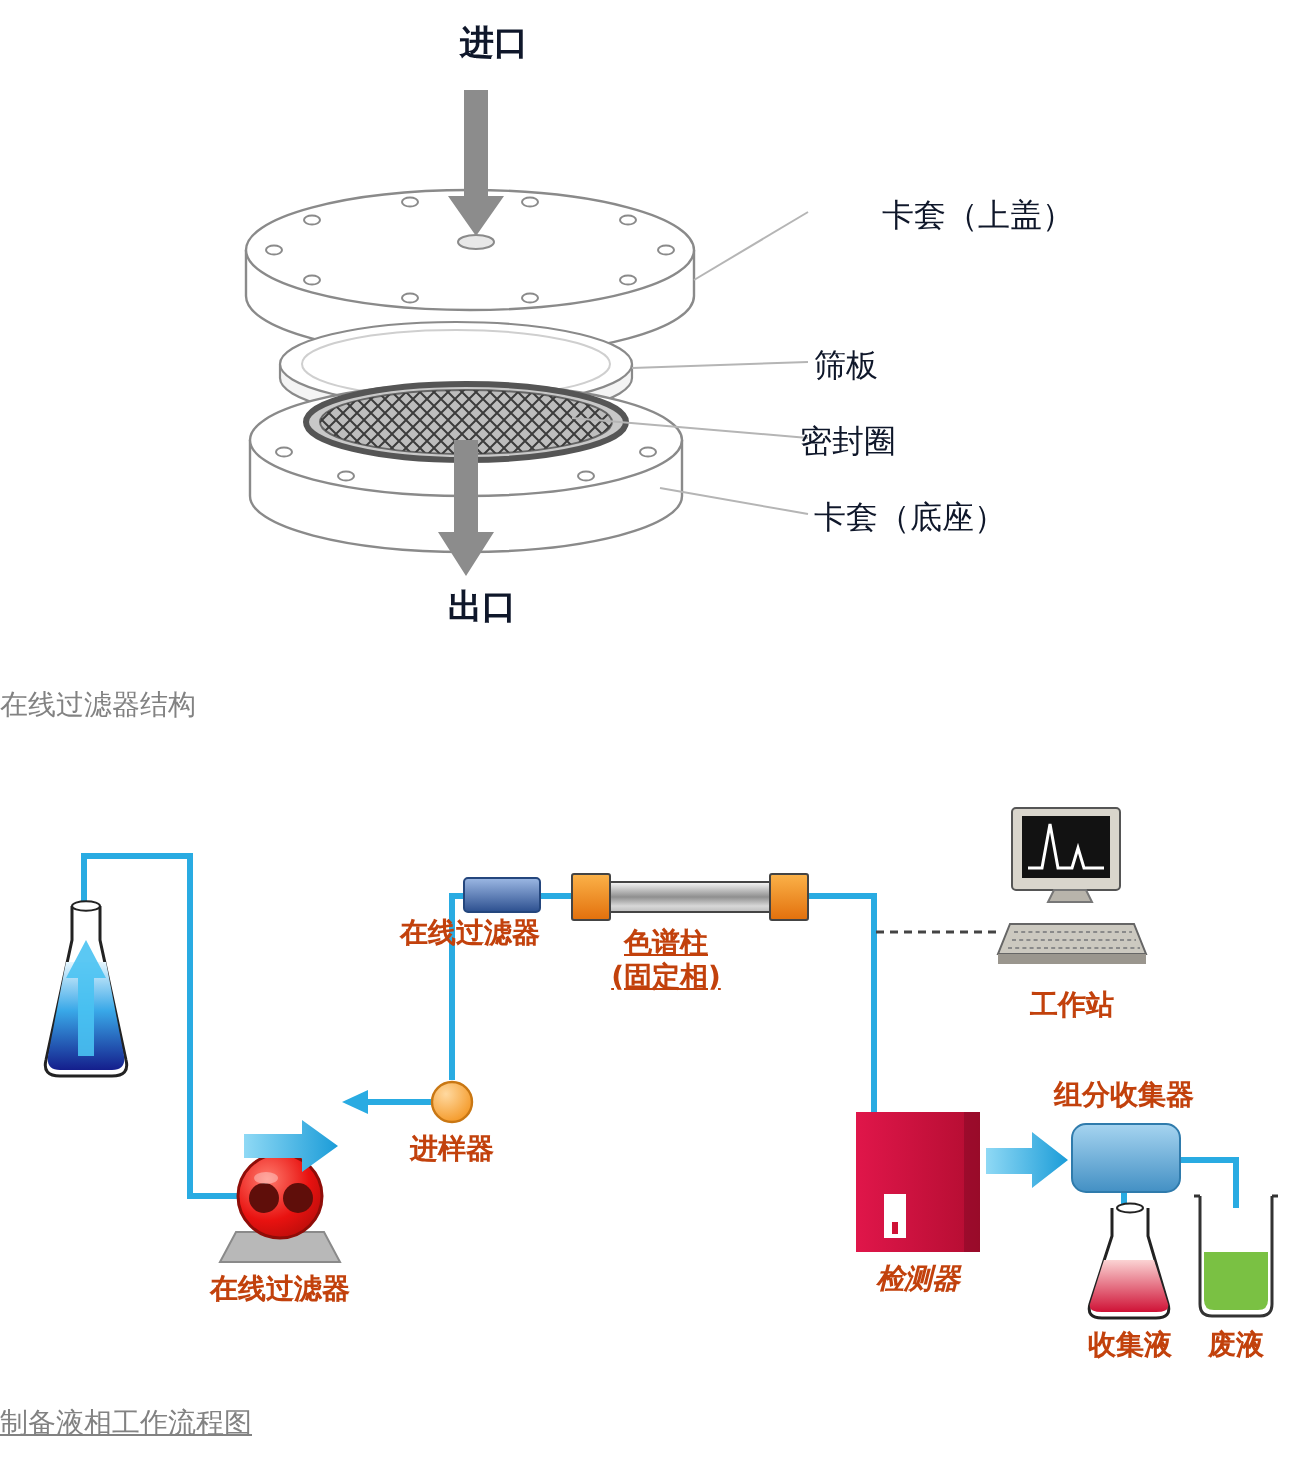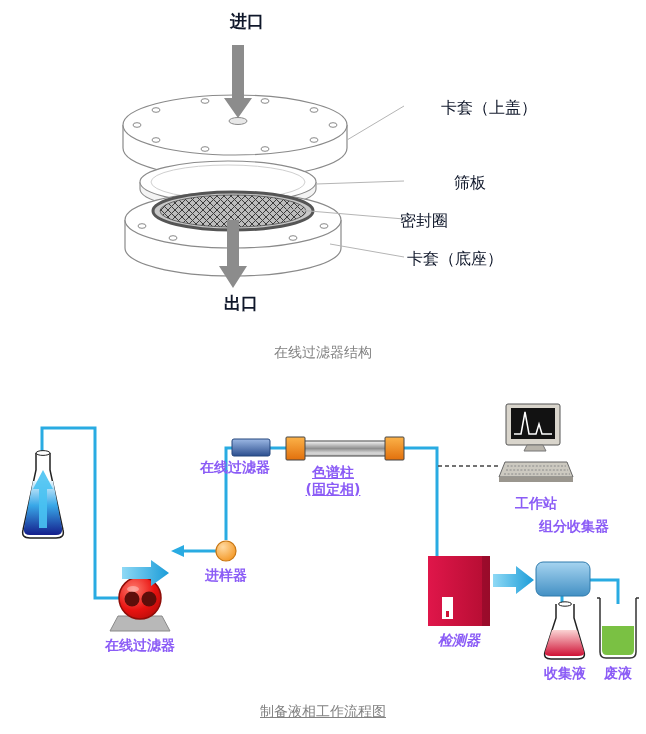--- a/index.html
+++ b/index.html
@@ -3,22 +3,22 @@
 <meta charset="utf-8">
 <style>
   * { margin:0; padding:0; box-sizing:border-box; }
   html,body { background:#ffffff; }
   body { font-family:"DejaVu Sans","Liberation Sans",sans-serif; }
   .stage { position:relative; width:646px; height:734px; background:#fff; overflow:hidden; }
   .stage > svg { position:absolute; left:0; top:0; }
   .lbl { position:absolute; color:#0f172a; white-space:nowrap; }
   .port-label { font-size:17px; font-weight:600; text-align:center; }
   .part-label { font-size:16px; font-weight:400; }
-  .flow-label { font-size:14px; font-weight:700; color:#8b5cf6; text-align:center; line-height:1.2; }
-  .caption { position:absolute; left:0; width:100%; text-align:center; font-size:14px; color:var(--caption-gray,#828282); }
+  .flow-label { font-size:14px; font-weight:700; color:#c2410c; text-align:center; line-height:1.2; }
+  .caption { position:absolute; left:0; width:100%; font-size:14px; color:var(--caption-gray,#828282); }
 </style>
 </head>
 <body>
 
 <div class="stage">
 
   <svg width="646" height="734" viewBox="0 0 646 734">
     <defs>
       <linearGradient id="gLiqBlue" x1="0" y1="0" x2="0" y2="1">
         <stop offset="0" stop-color="#e6f6fe"></stop>
@@ -194,34 +194,34 @@
       <path d="M600,598 L600,652 Q600,658 606,658 L630,658 Q636,658 636,652 L636,598" fill="none" stroke="#333333" stroke-width="1.5"></path>
       <line x1="597" y1="598" x2="600" y2="598" stroke="#333333" stroke-width="1.5"></line>
       <line x1="636" y1="598" x2="639" y2="598" stroke="#333333" stroke-width="1.5"></line>
     </g>
   </svg>
 
   <div class="lbl port-label" style="left:212px; top:10px; width:70px;">进口</div>
   <div class="lbl port-label" style="left:206px; top:292px; width:70px;">出口</div>
 
   <div class="lbl part-label" style="left:409px; top:98px;margin-left:32px;">卡套（上盖）</div>
-  <div class="lbl part-label" style="left:407px; top:173px;margin-left:47px;">筛板</div>
+  <div class="lbl part-label" style="left:407px; top:173px;">筛板</div>
   <div class="lbl part-label" style="left:400px; top:211px;">密封圈</div>
   <div class="lbl part-label" style="left:407px; top:249px;">卡套（底座）</div>
 
   <div class="caption" style="top:344px;">在线过滤器结构</div>
 
   <div class="lbl flow-label" style="left:94px; top:637px; width:92px;">在线过滤器</div>
   <div class="lbl flow-label" style="left:182px; top:567px; width:88px;">进样器</div>
   <div class="lbl flow-label" style="left:190px; top:459px; width:90px;">在线过滤器</div>
   <div class="lbl flow-label" style="left:291px; top:464px; width:84px;text-decoration:underline;">
     <div>色谱柱</div>
     <div>(固定相)</div>
   </div>
   <div class="lbl flow-label" style="left:494px; top:495px; width:84px;text-align:center;">工作站</div>
   <div class="lbl flow-label" style="left:417px; top:632px; width:84px;font-style:italic;">检测器</div>
-  <div class="lbl flow-label" style="left:515px; top:518px; width:94px;text-align:right;">组分收集器</div>
+  <div class="lbl flow-label" style="left:515px; top:540px; width:94px;">组分收集器</div>
   <div class="lbl flow-label" style="left:523px; top:665px; width:84px;">收集液</div>
   <div class="lbl flow-label" style="left:586px; top:665px; width:64px;">废液</div>
 
   <div class="caption" style="top:703px;text-decoration:underline;">制备液相工作流程图</div>
 
 </div>
 
 </body></html>

